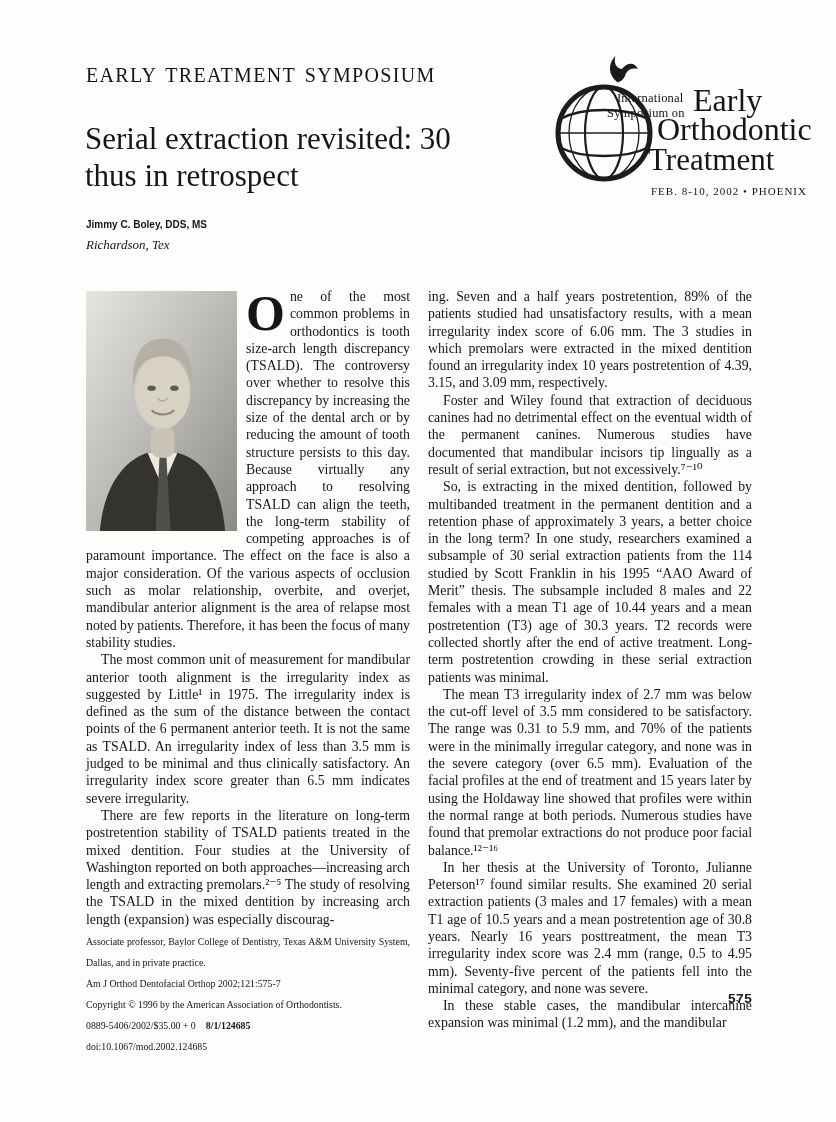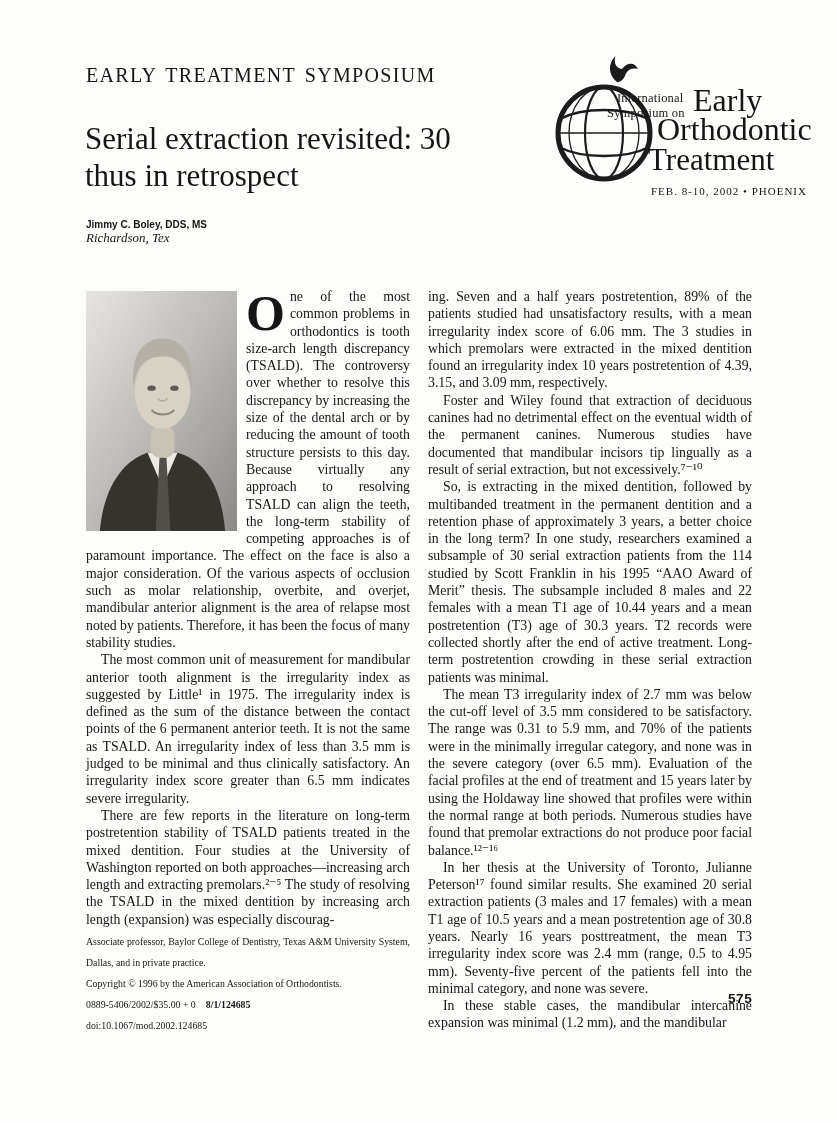--- a/index.html
+++ b/index.html
@@ -34,21 +34,21 @@
   .title {
     position: absolute; left: 85px; top: 120px;
     font-size: 31px; line-height: 37px; font-weight: 400; margin: 0;
   }
   .author {
     position: absolute; left: 86px; top: 219px;
     font-family: "Liberation Sans", "DejaVu Sans", sans-serif;
     font-weight: 700; font-size: 10px;
   }
   .location {
-    position: absolute; left: 86px; top: 230px;
+    position: absolute; left: 86px; top: 237px;
     font-style: italic; font-size: 13px;
   }
   
   .columns {
     position: absolute; left: 86px; top: 288px; width: 666px;
     display: flex; justify-content: space-between;
   }
   .col {
     width: 324px;
     font-size: 13.8px; line-height: 17.3px;
@@ -137,20 +137,21 @@
         <path d="M66,120 C71,126 83,126 89,120" stroke="#8d867a" stroke-width="2" fill="none"></path>
         <path d="M72,108 C75,112 79,112 82,108" stroke="#b0a898" stroke-width="1.5" fill="none"></path>
       </svg>
     </div>
     <p class="first"><span class="dropcap">O</span><span>ne of the most common problems in orthodontics is tooth size-arch length discrepancy (TSALD). The controversy over whether to resolve this discrepancy by increasing the size of the dental arch or by reducing the amount of tooth structure persists to this day. Because virtually any approach to resolving TSALD can align the teeth, the long-term stability of competing approaches is of paramount importance. The effect on the face is also a major consideration. Of the various aspects of occlusion such as molar relationship, overbite, and overjet, mandibular anterior alignment is the area of relapse most noted by patients. Therefore, it has been the focus of many stability studies.</span></p>
     <p class="indent">The most common unit of measurement for mandibular anterior tooth alignment is the irregularity index as suggested by Little¹ in 1975. The irregularity index is defined as the sum of the distance between the contact points of the 6 permanent anterior teeth. It is not the same as TSALD. An irregularity index of less than 3.5 mm is judged to be minimal and thus clinically satisfactory. An irregularity index score greater than 6.5 mm indicates severe irregularity.</p>
     <p class="indent">There are few reports in the literature on long-term postretention stability of TSALD patients treated in the mixed dentition. Four studies at the University of Washington reported on both approaches—increasing arch length and extracting premolars.²⁻⁵ The study of resolving the TSALD in the mixed dentition by increasing arch length (expansion) was especially discourag-</p>
 
     <div class="footnotes">
       <p>Associate professor, Baylor College of Dentistry, Texas A&amp;M University System, Dallas, and in private practice.</p>
+      <p>Am J Orthod Dentofacial Orthop 2002;121:575-7</p>
       <p>Copyright © 1996 by the American Association of Orthodontists.</p>
       <p><span>0889-5406/2002/$35.00 + 0</span><span class="fn-gap"></span><span class="fn-bold">8/1/124685</span></p>
       <p>doi:10.1067/mod.2002.124685</p>
     </div>
   </div>
 
   <div class="col">
     <p>ing. Seven and a half years postretention, 89% of the patients studied had unsatisfactory results, with a mean irregularity index score of 6.06 mm. The 3 studies in which premolars were extracted in the mixed dentition found an irregularity index 10 years postretention of 4.39, 3.15, and 3.09 mm, respectively.</p>
     <p class="indent">Foster and Wiley found that extraction of deciduous canines had no detrimental effect on the eventual width of the permanent canines. Numerous studies have documented that mandibular incisors tip lingually as a result of serial extraction, but not excessively.⁷⁻¹⁰</p>
     <p class="indent">So, is extracting in the mixed dentition, followed by multibanded treatment in the permanent dentition and a retention phase of approximately 3 years, a better choice in the long term? In one study, researchers examined a subsample of 30 serial extraction patients from the 114 studied by Scott Franklin in his 1995 “AAO Award of Merit” thesis. The subsample included 8 males and 22 females with a mean T1 age of 10.44 years and a mean postretention (T3) age of 30.3 years. T2 records were collected shortly after the end of active treatment. Long-term postretention crowding in these serial extraction patients was minimal.</p>

